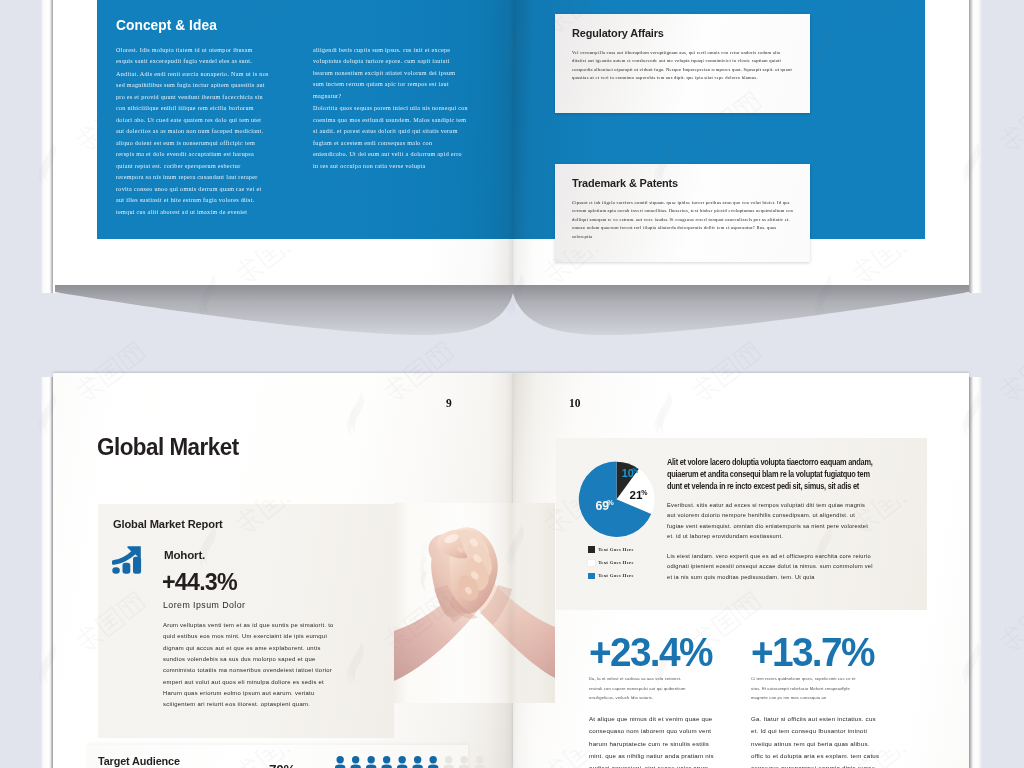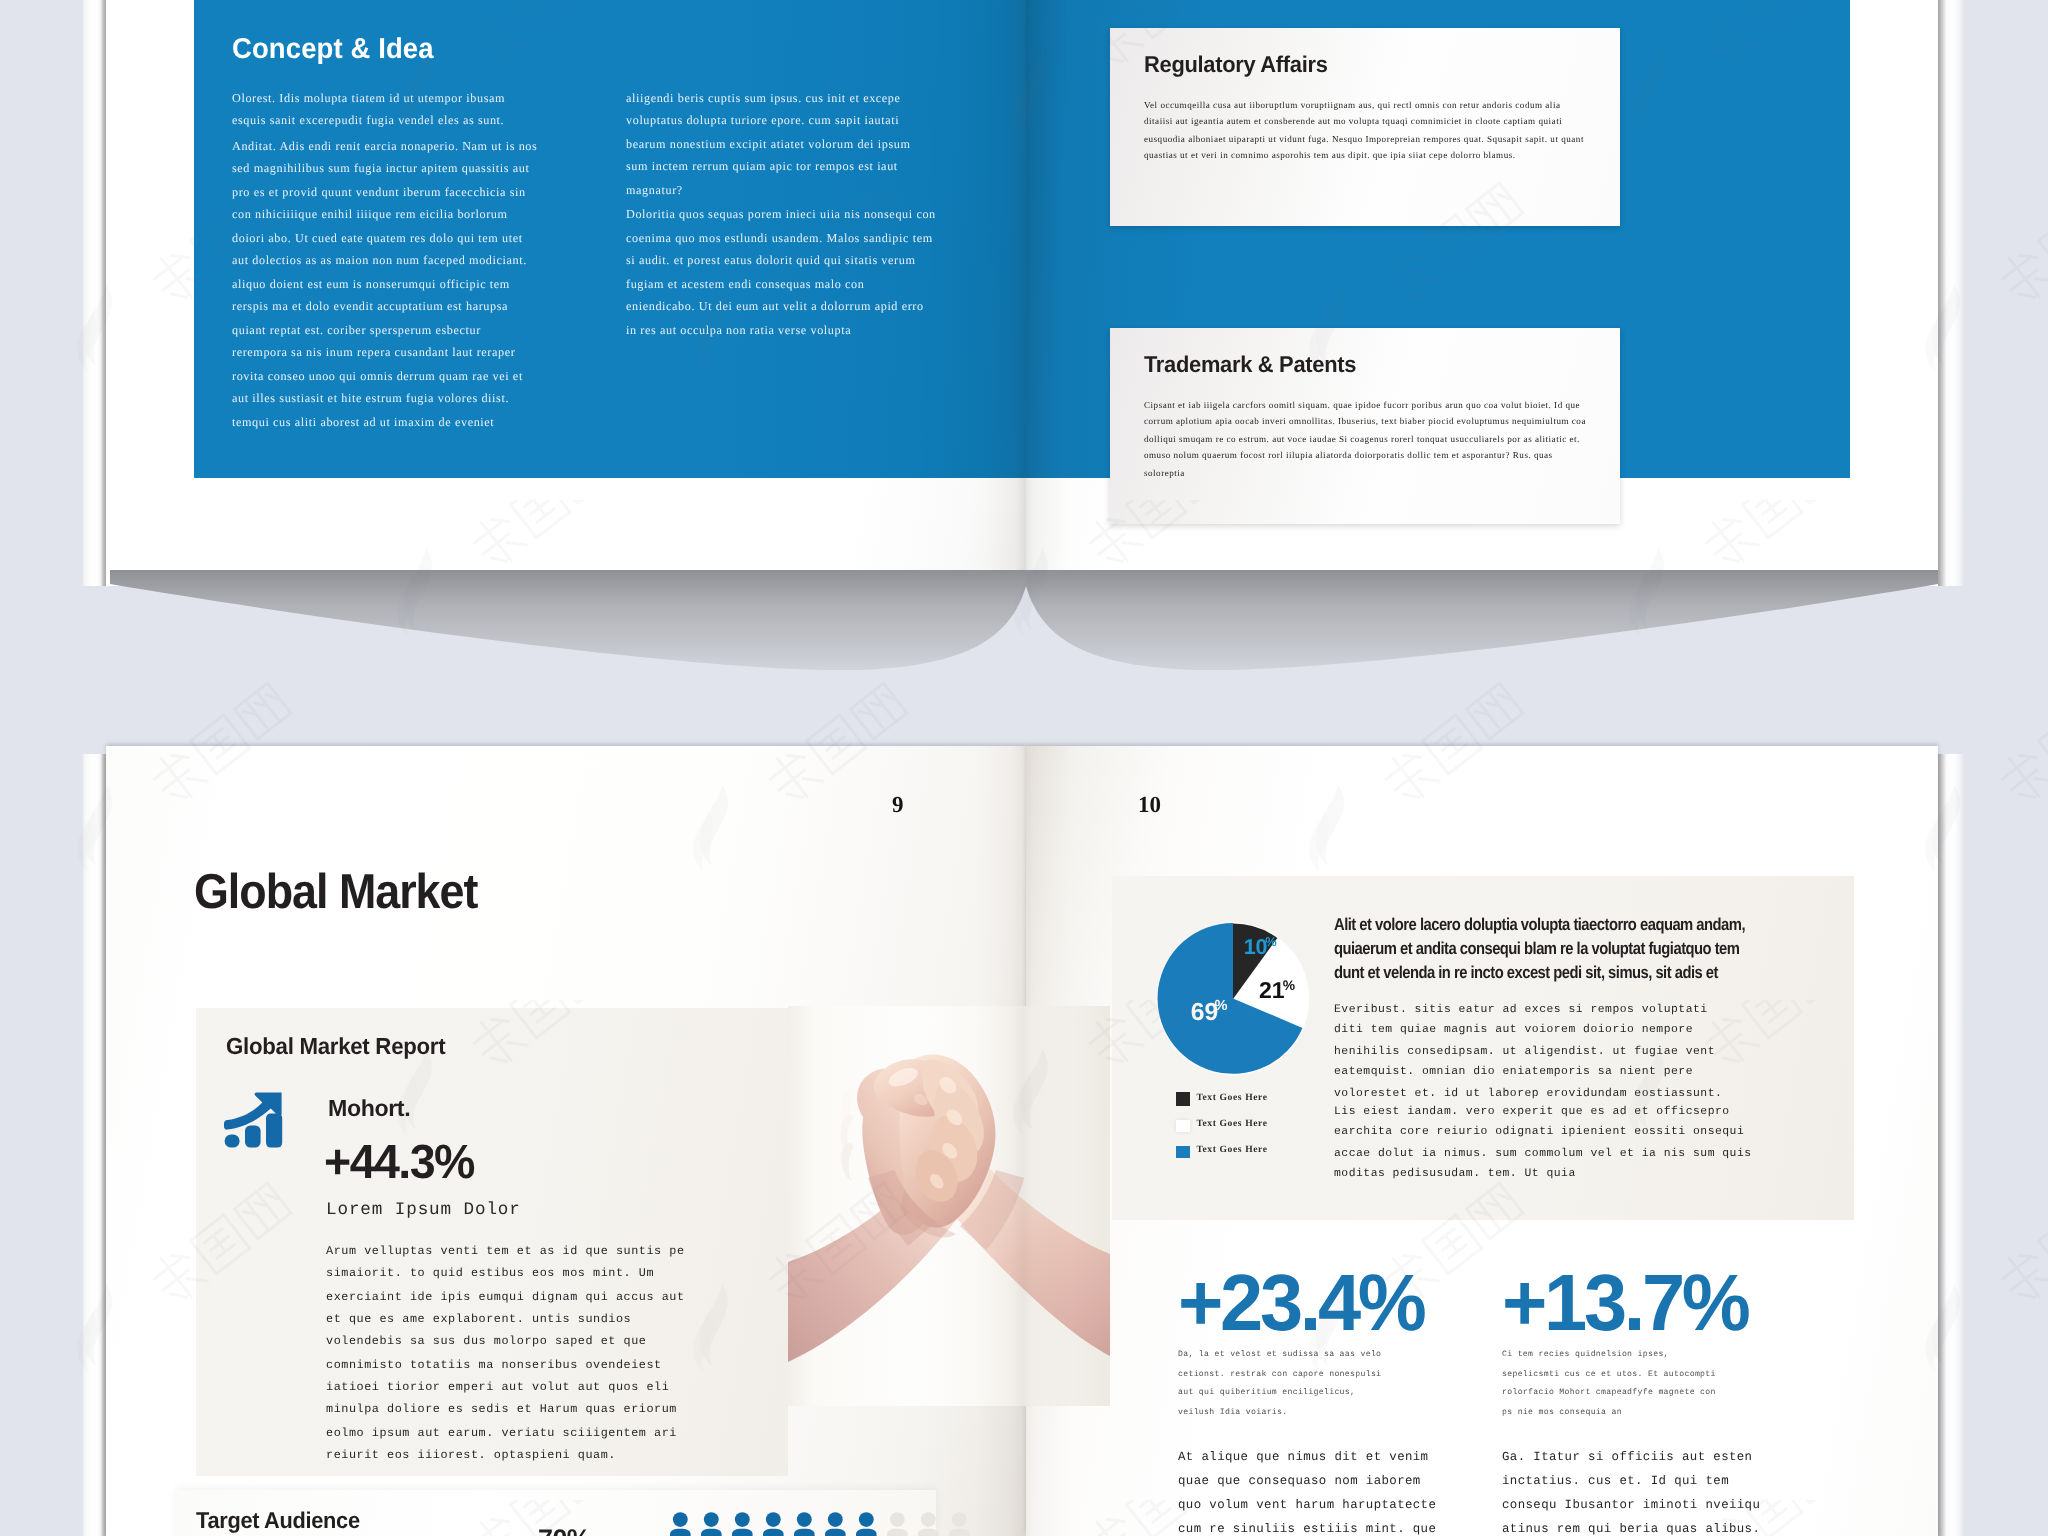--- a/index.html
+++ b/index.html
@@ -36,21 +36,21 @@
 
   
   #spread2{left:0;top:373px;width:1024px;height:400px;}
   .p2-left{left:53px;top:0;width:460px;height:395px;}
   .p2-right{left:513px;top:0;width:456px;height:395px;}
 
   .pagenum{position:absolute;font-family:"Liberation Serif",serif;font-size:11.5px;font-weight:bold;color:#141414;}
   .h1{position:absolute;font-size:24.5px;font-weight:bold;color:#231f20;letter-spacing:-.55px;transform:scaleX(0.915);transform-origin:left center;}
   .beigecard{position:absolute;background:linear-gradient(100deg,#f6f4f0 0%,#f5f3ef 60%,#f1eee8 100%);}
   .cardtitle{position:absolute;font-size:11.6px;font-weight:bold;color:#231f20;letter-spacing:-.15px;transform:scaleX(0.96);transform-origin:left center;}
-  .serif{font-family:Liberation Mono, monospace;}
+  .serif{font-family:Liberation Sans, sans-serif;}
   .bigpct{position:absolute;font-size:40px;font-weight:bold;color:#1a74b0;letter-spacing:-1.7px;line-height:34px;transform:scaleX(0.97);transform-origin:left center;}
 
   .watermark{position:absolute;left:0;top:0;width:1024px;height:768px;pointer-events:none;opacity:.05;}
 </style>
 </head>
 <body>
 <style>
 
 #spread1{left:0;top:-102px;width:1024px;height:400px;}
 #s1-stackL{left:41px;top:102px;width:14px;height:293px;

